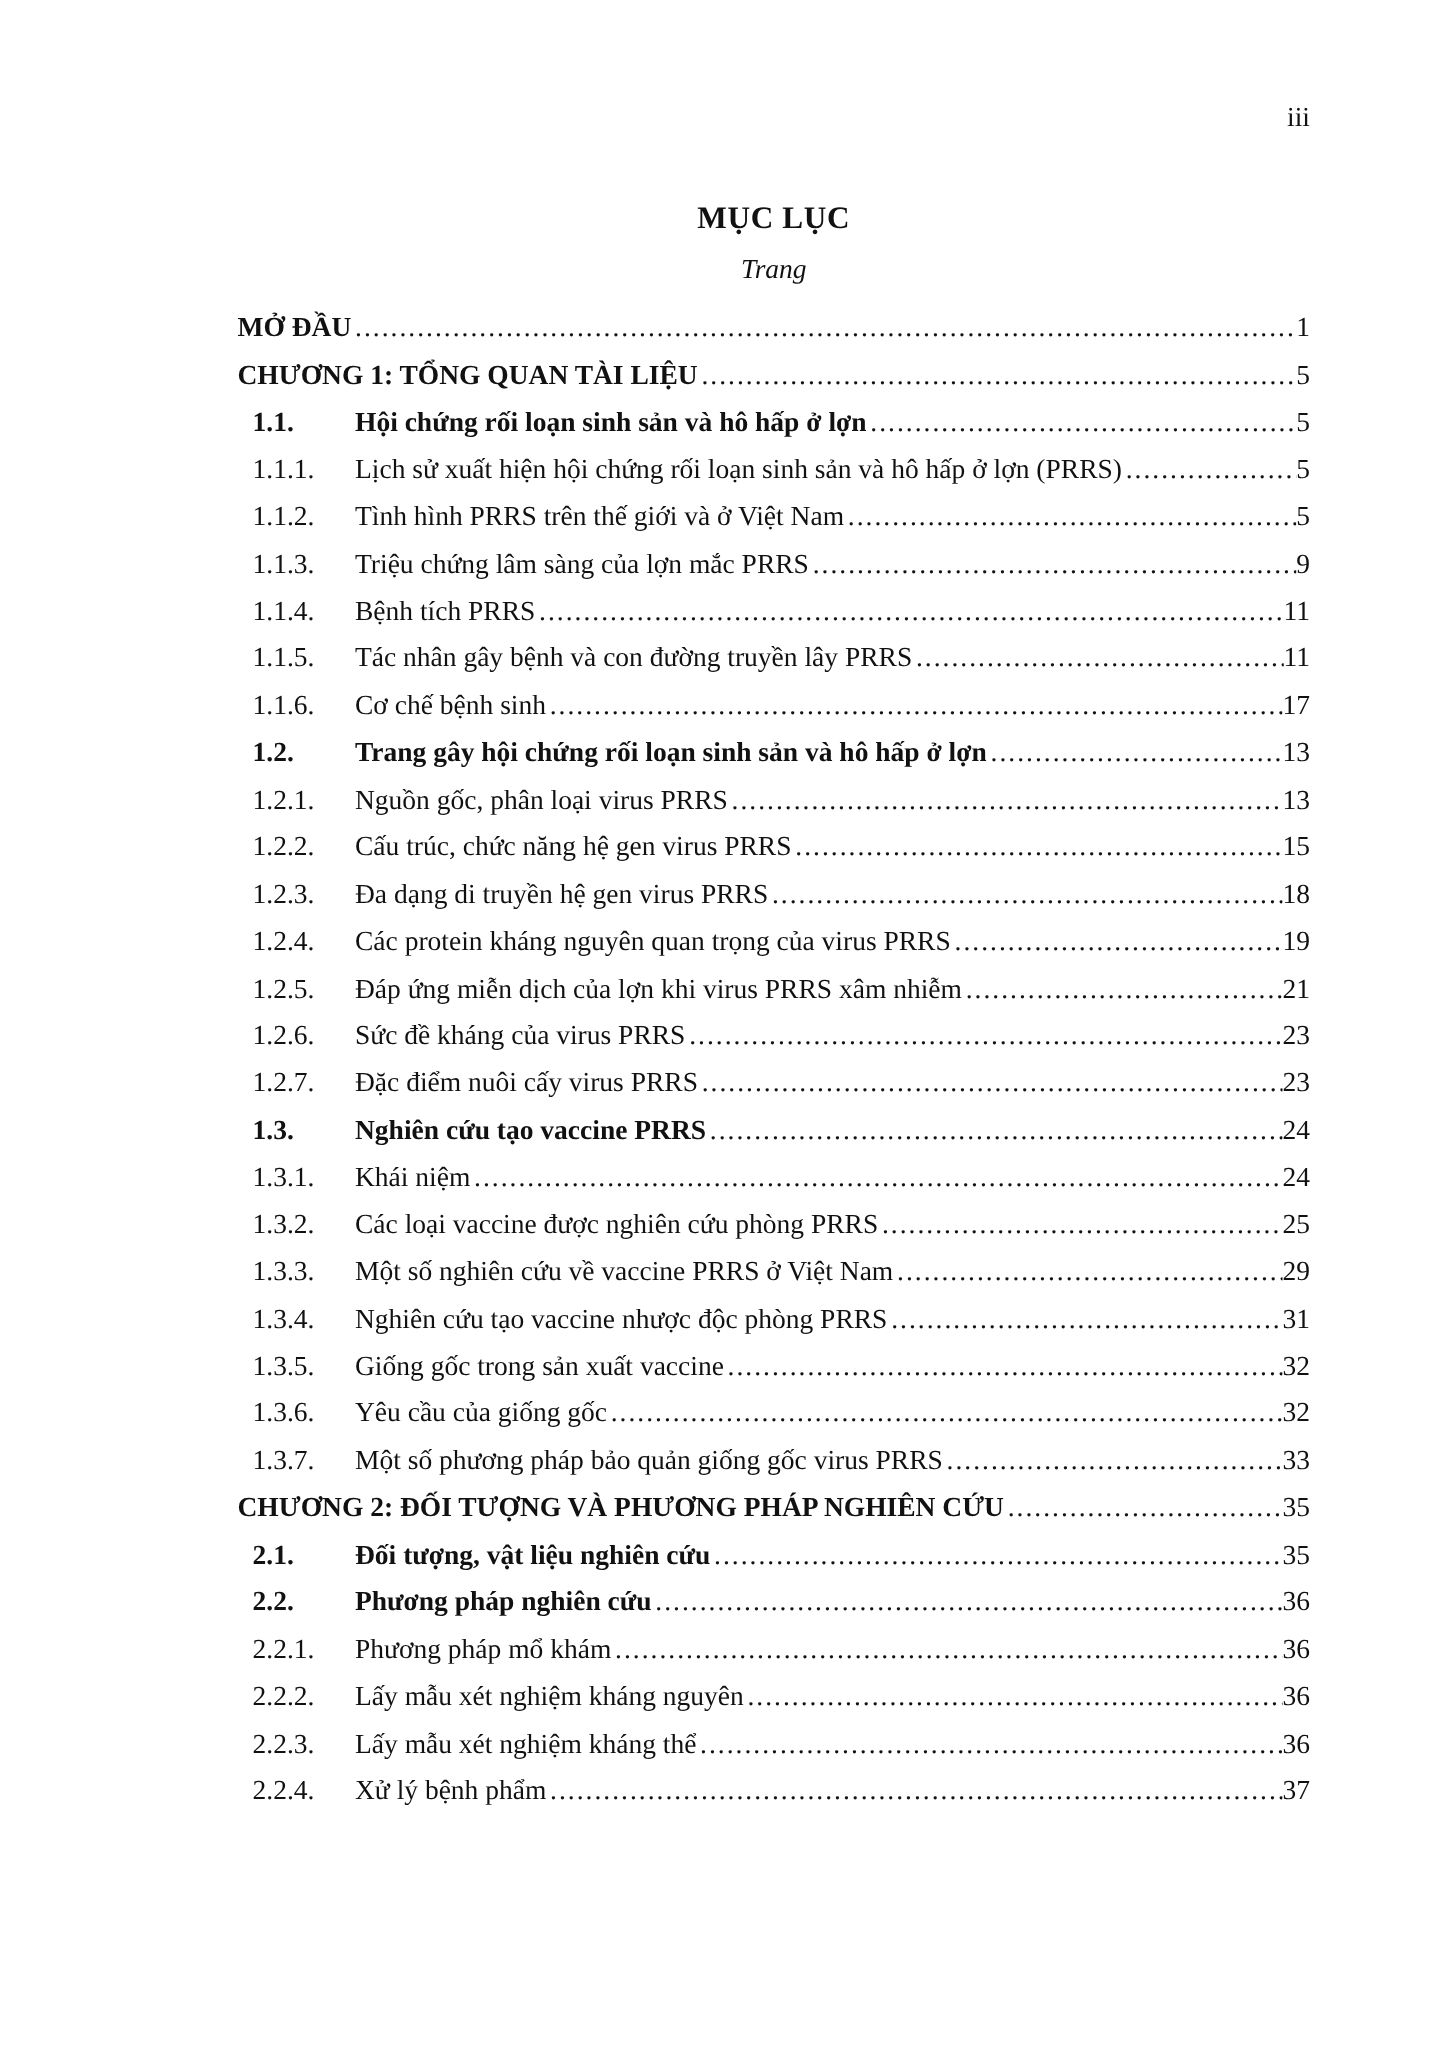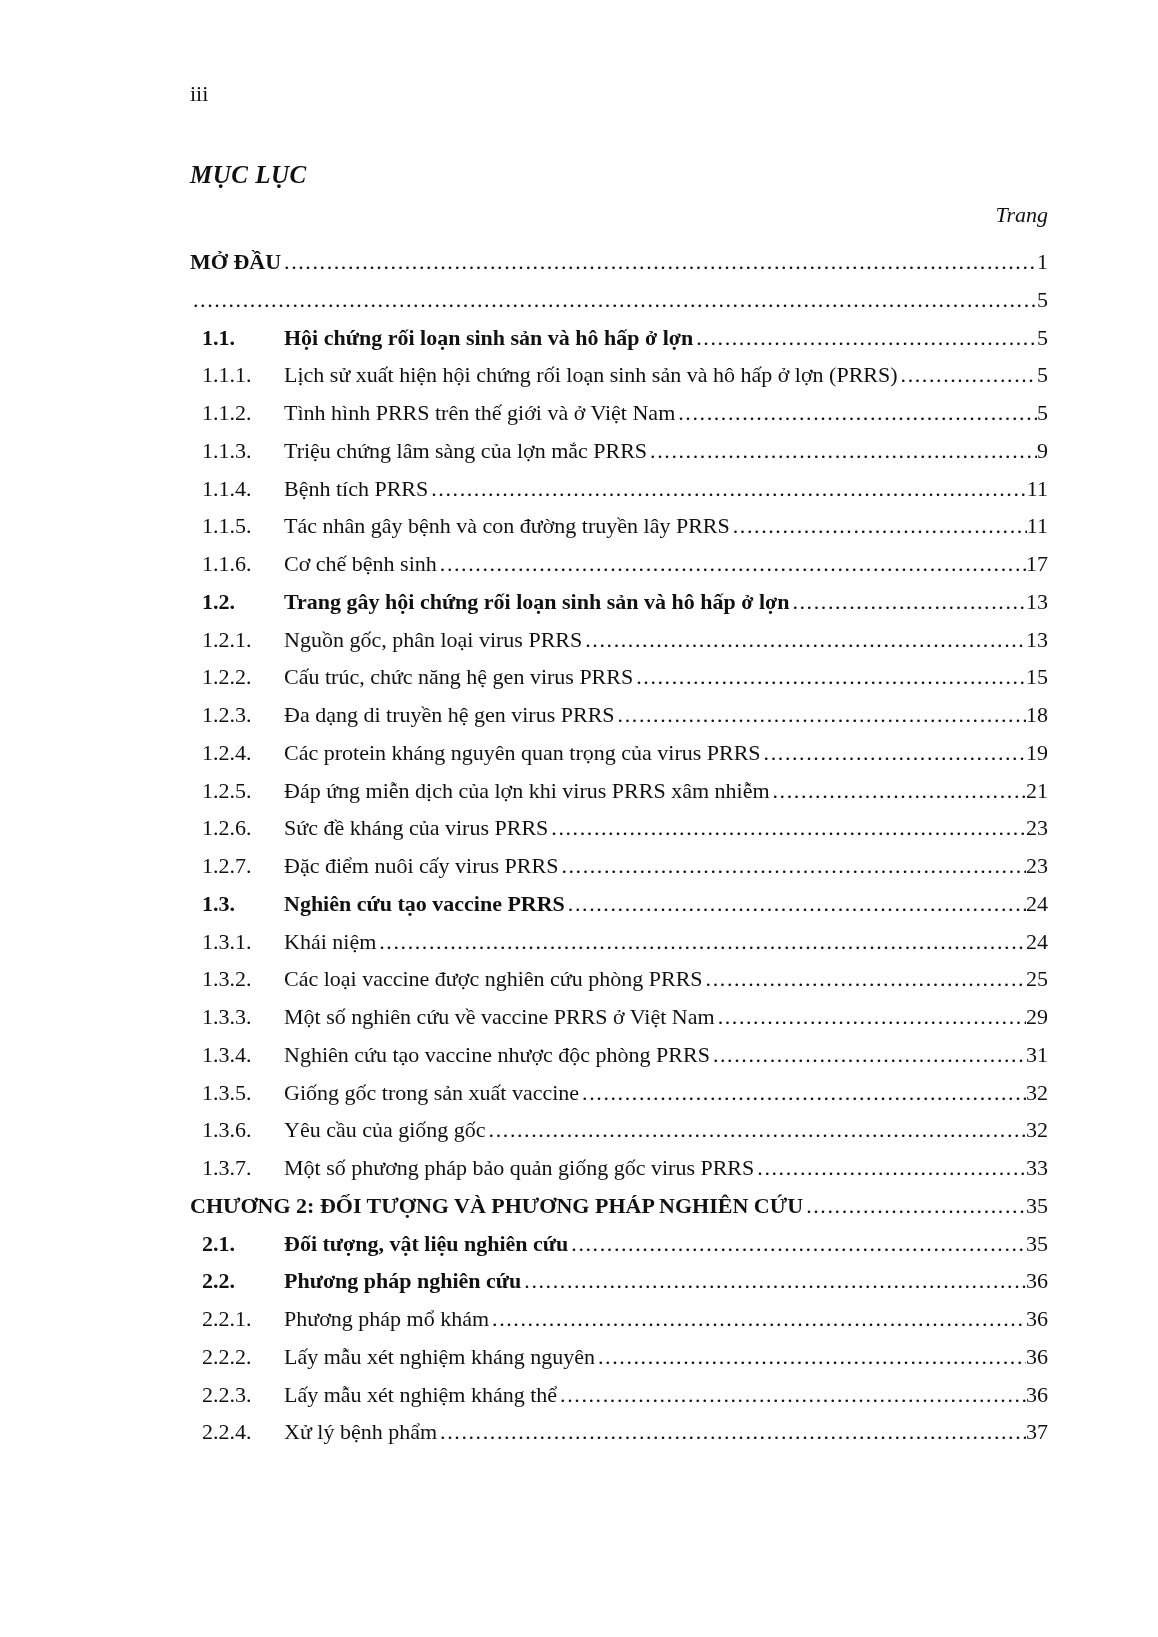--- a/index.html
+++ b/index.html
@@ -19,41 +19,41 @@
     position: absolute;
     left: 190px;
     width: 858px;
     top: 0;
   }
   .folio {
     position: absolute;
     top: 82px;
     left: 0;
     width: 100%;
-    text-align: left;
+    text-align: right;
     font-size: 22px;
     line-height: 24px;
   }
   .doc-title {
     position: absolute;
     top: 160px;
     left: 0;
     width: 100%;
+    text-align: center;
     font-weight: 700;
     font-size: 25px;
     line-height: 30px;
     letter-spacing: 0.5px;
-    font-style: italic;
   }
   .col-header {
     position: absolute;
     top: 202px;
     left: 0;
     width: 100%;
-    text-align: right;
+    text-align: center;
     font-style: italic;
     font-size: 22px;
     line-height: 26px;
   }
   .toc {
     position: absolute;
     top: 243px;
     left: 0;
     width: 100%;
   }
@@ -102,20 +102,21 @@
 
   <div class="col-header">Trang</div>
 
   <div class="toc">
       <div class="row chapter">
         <span class="label">MỞ ĐẦU</span>
         <span class="dots">............................................................................................................................................................................................................................</span>
         <span class="pg">1</span>
       </div>
       <div class="row chapter">
+        <span class="label">CHƯƠNG 1: TỔNG QUAN TÀI LIỆU</span>
         <span class="dots">............................................................................................................................................................................................................................</span>
         <span class="pg">5</span>
       </div>
       <div class="row section-bold">
         <span class="num">1.1.</span>
         <span class="label">Hội chứng rối loạn sinh sản và hô hấp ở lợn</span>
         <span class="dots">............................................................................................................................................................................................................................</span>
         <span class="pg">5</span>
       </div>
       <div class="row item">

